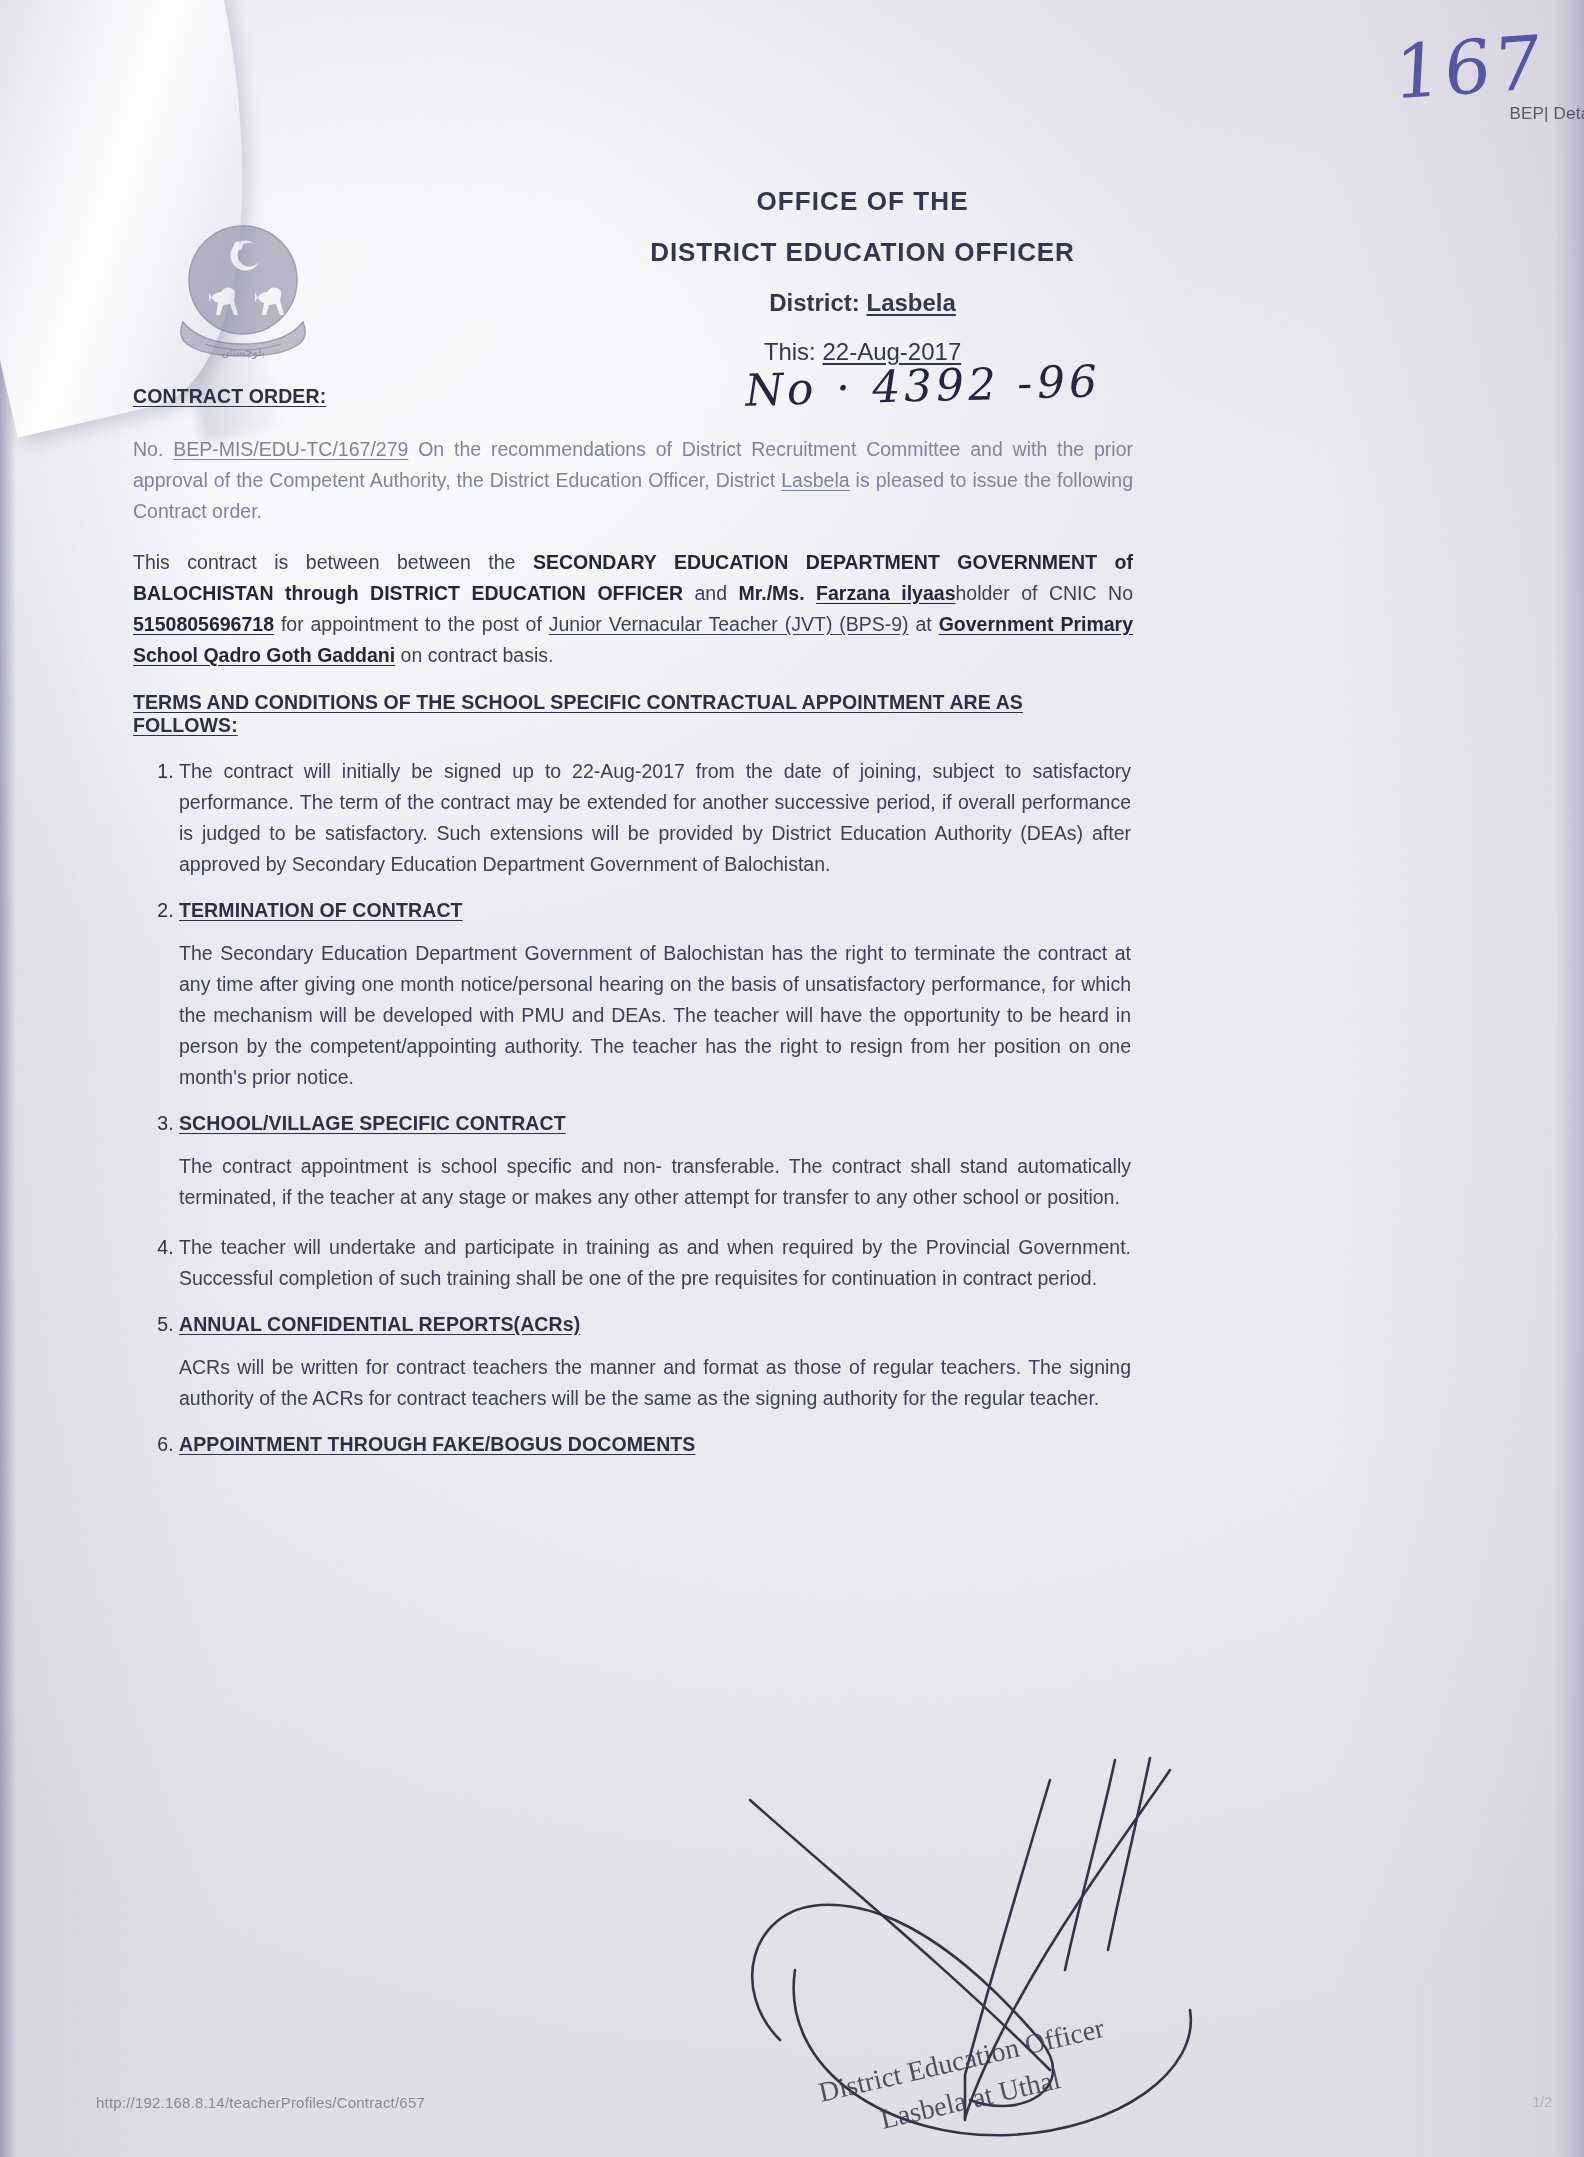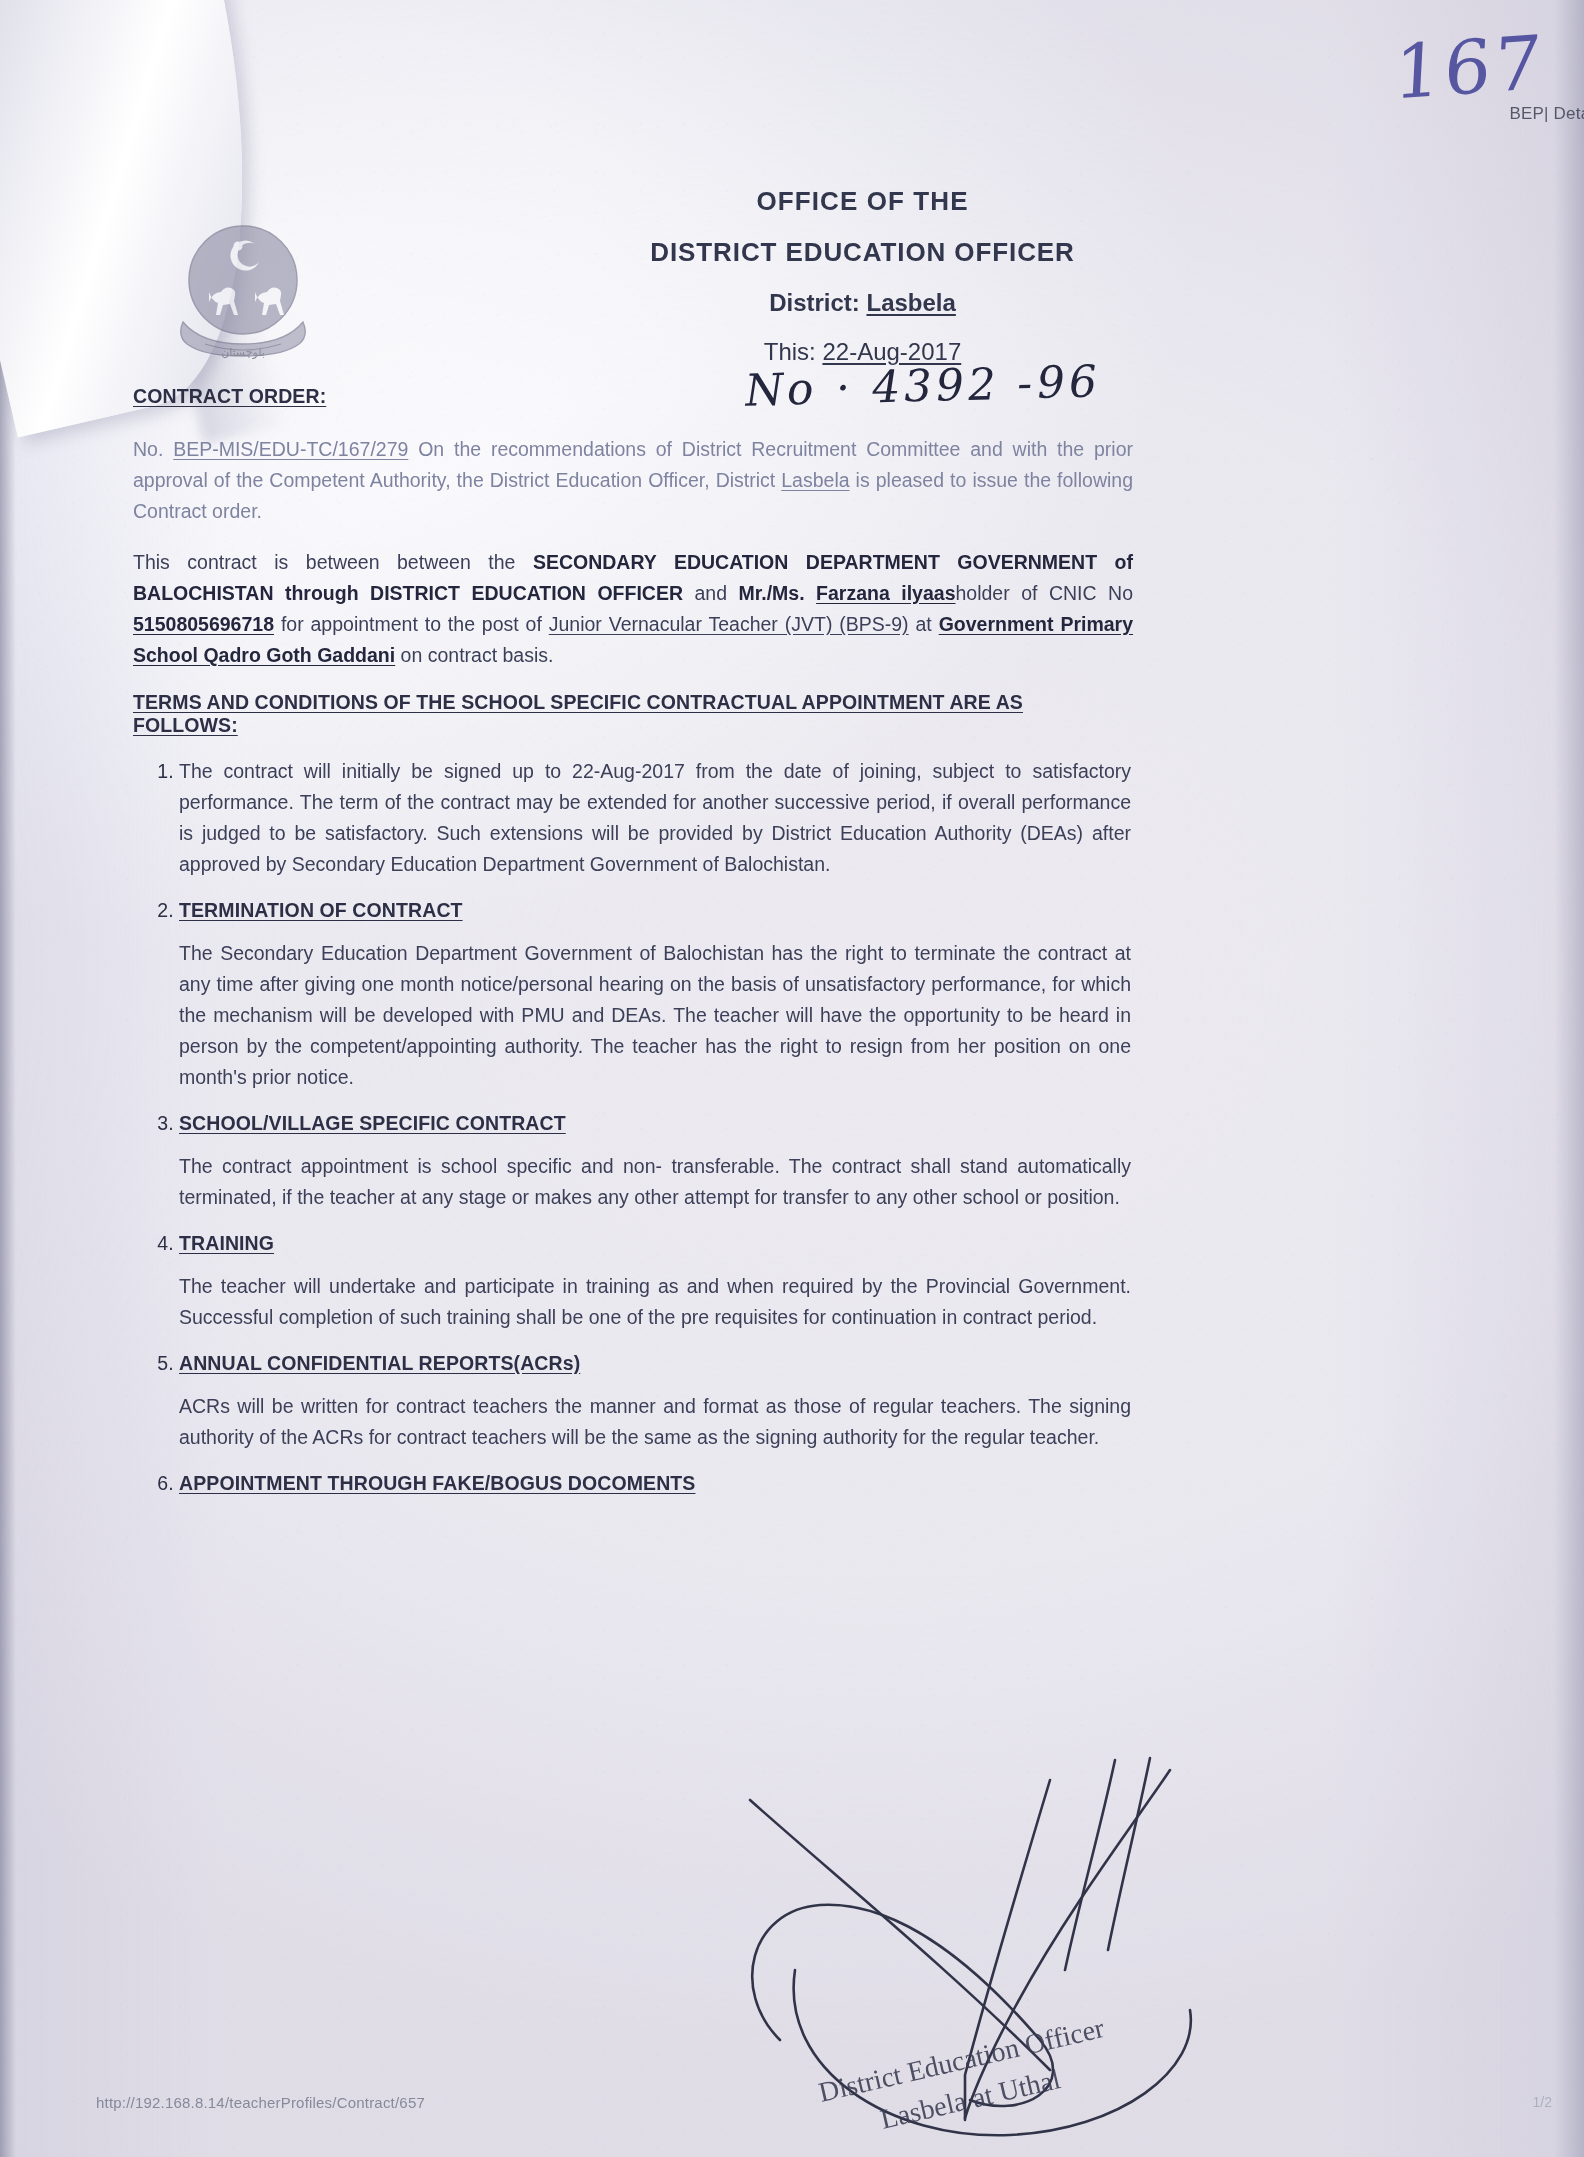--- a/index.html
+++ b/index.html
@@ -324,21 +324,20 @@
       </li>
       <li>
         <div class="li-head">TERMINATION OF CONTRACT</div>
         <div class="li-body">The Secondary Education Department Government of Balochistan has the right to terminate the contract at any time after giving one month notice/personal hearing on the basis of unsatisfactory performance, for which the mechanism will be developed with PMU and DEAs.  The teacher will have the opportunity to be heard in person by the competent/appointing authority. The teacher has the right to resign from her position on one month's prior notice.</div>
       </li>
       <li>
         <div class="li-head">SCHOOL/VILLAGE SPECIFIC CONTRACT</div>
         <div class="li-body">The contract appointment is school specific and non- transferable. The contract shall stand automatically terminated, if the teacher at any stage or makes any other attempt for transfer to any other school or position.</div>
       </li>
       <li>
-        <div class="li-head">TRAINING</div>
         <div class="li-body">The teacher will undertake and participate in training as and when required by the Provincial Government. Successful completion of such training shall be one of the pre requisites for continuation in contract period.</div>
       </li>
       <li>
         <div class="li-head">ANNUAL CONFIDENTIAL REPORTS(ACRs)</div>
         <div class="li-body">ACRs will be written for contract teachers the manner and format as those of regular teachers. The signing authority of the ACRs for contract teachers will be the same as the signing authority for the regular teacher.</div>
       </li>
       <li>
         <div class="li-head">APPOINTMENT THROUGH FAKE/BOGUS DOCOMENTS</div>
       </li>
     </ol>

